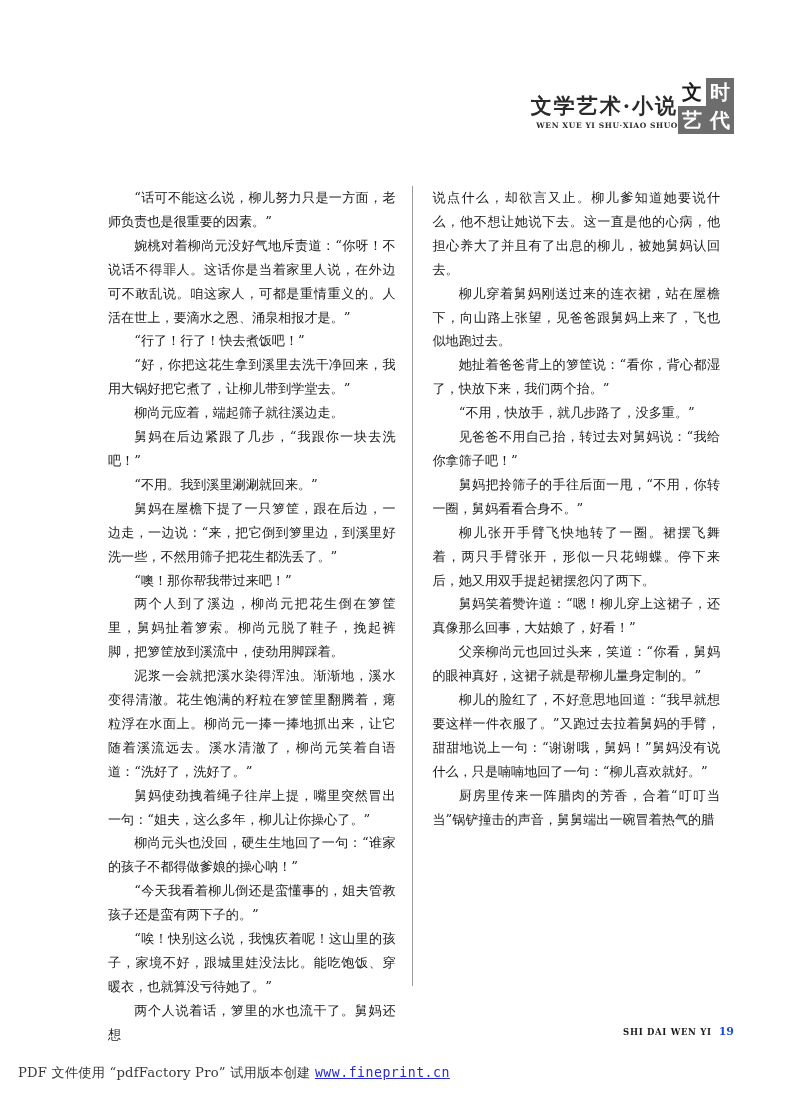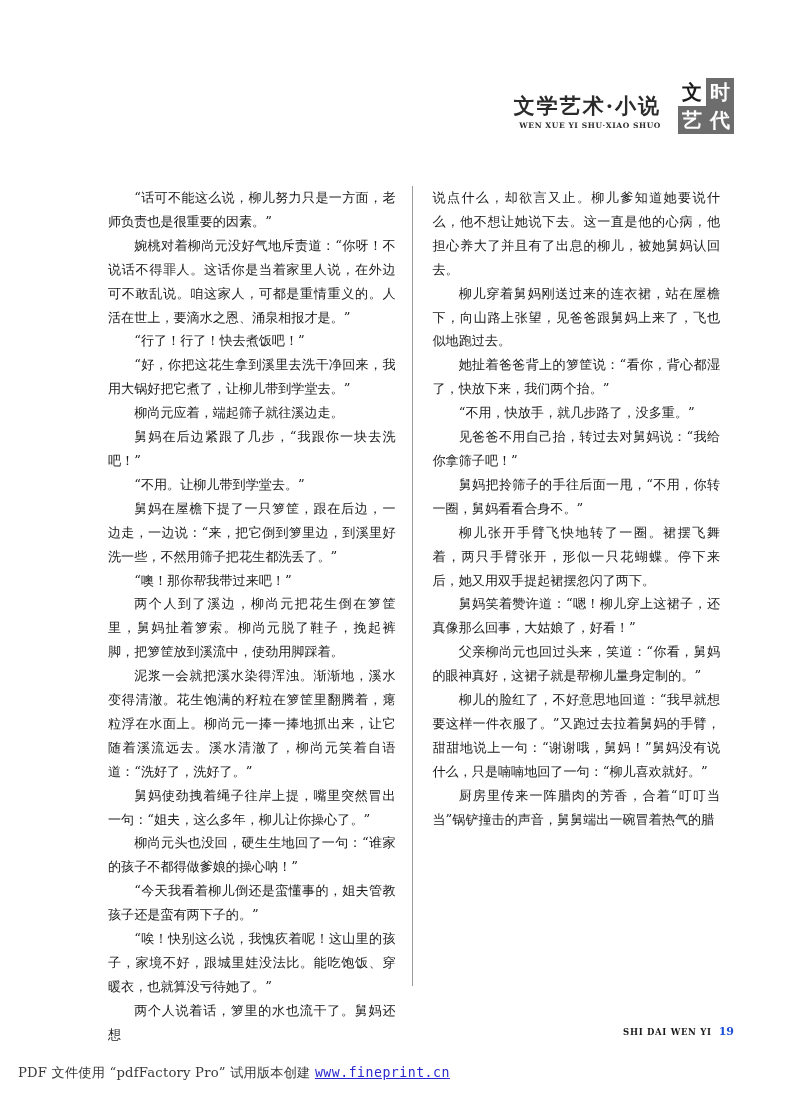--- a/index.html
+++ b/index.html
@@ -21,21 +21,21 @@
     background: #ffffff;
   }
 
   
   .masthead {
     position: absolute;
     top: 78px;
     right: 78px;
     display: flex;
     align-items: flex-end;
-    gap: 17px;
+    gap: 0;
   }
   .masthead-titleblock {
     text-align: right;
     padding-bottom: 4px;
   }
   .masthead-cn {
     font-family: "DejaVu Serif", "Liberation Serif", serif;
     font-size: 21px;
     font-weight: bold;
     letter-spacing: 2px;
@@ -170,21 +170,21 @@
   </div>
 
   <div class="columns">
     <div class="col col-left">
       <p class="para">“话可不能这么说，柳儿努力只是一方面，老师负责也是很重要的因素。”</p>
       <p class="para">婉桃对着柳尚元没好气地斥责道：“你呀！不说话不得罪人。这话你是当着家里人说，在外边可不敢乱说。咱这家人，可都是重情重义的。人活在世上，要滴水之恩、涌泉相报才是。”</p>
       <p class="para">“行了！行了！快去煮饭吧！”</p>
       <p class="para">“好，你把这花生拿到溪里去洗干净回来，我用大锅好把它煮了，让柳儿带到学堂去。”</p>
       <p class="para">柳尚元应着，端起筛子就往溪边走。</p>
       <p class="para">舅妈在后边紧跟了几步，“我跟你一块去洗吧！”</p>
-      <p class="para">“不用。让柳儿带到学堂去。”</p>
+      <p class="para">“不用。我到溪里涮涮就回来。”</p>
       <p class="para">舅妈在屋檐下提了一只箩筐，跟在后边，一边走，一边说：“来，把它倒到箩里边，到溪里好洗一些，不然用筛子把花生都洗丢了。”</p>
       <p class="para">“噢！那你帮我带过来吧！”</p>
       <p class="para">两个人到了溪边，柳尚元把花生倒在箩筐里，舅妈扯着箩索。柳尚元脱了鞋子，挽起裤脚，把箩筐放到溪流中，使劲用脚踩着。</p>
       <p class="para">泥浆一会就把溪水染得浑浊。渐渐地，溪水变得清澈。花生饱满的籽粒在箩筐里翻腾着，瘪粒浮在水面上。柳尚元一捧一捧地抓出来，让它随着溪流远去。溪水清澈了，柳尚元笑着自语道：“洗好了，洗好了。”</p>
       <p class="para">舅妈使劲拽着绳子往岸上提，嘴里突然冒出一句：“姐夫，这么多年，柳儿让你操心了。”</p>
       <p class="para">柳尚元头也没回，硬生生地回了一句：“谁家的孩子不都得做爹娘的操心呐！”</p>
       <p class="para">“今天我看着柳儿倒还是蛮懂事的，姐夫管教孩子还是蛮有两下子的。”</p>
       <p class="para">“唉！快别这么说，我愧疚着呢！这山里的孩子，家境不好，跟城里娃没法比。能吃饱饭、穿暖衣，也就算没亏待她了。”</p>
       <p class="para">两个人说着话，箩里的水也流干了。舅妈还想</p>
     </div>

